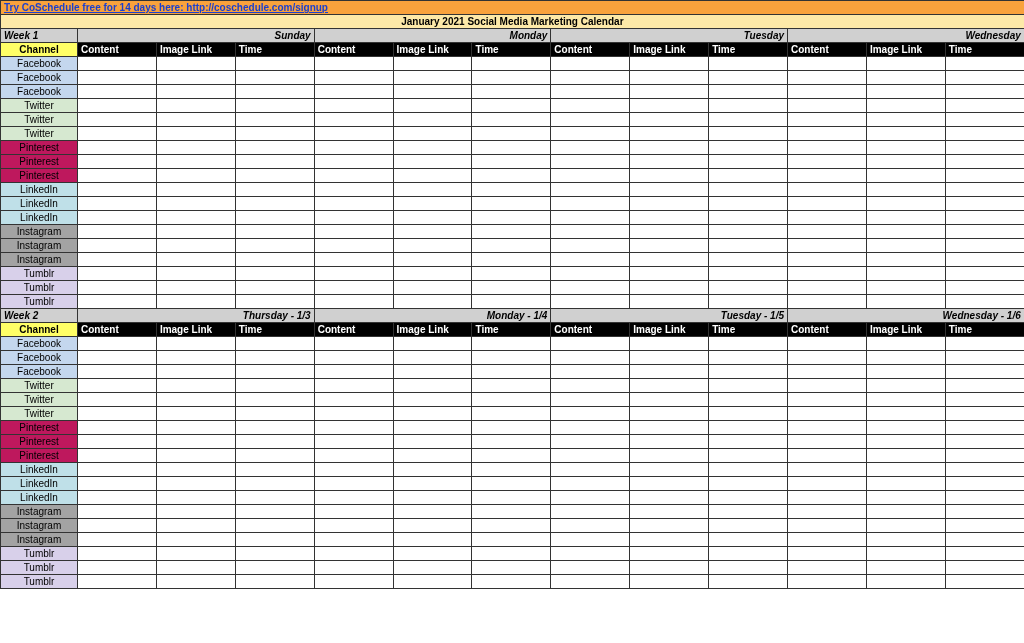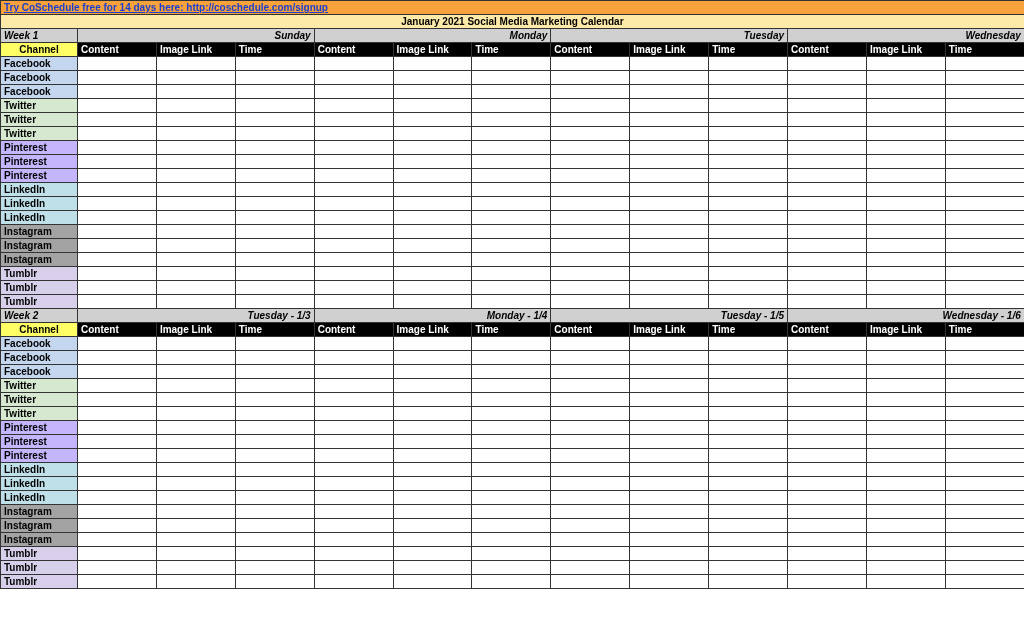--- a/index.html
+++ b/index.html
@@ -5,24 +5,24 @@
 html,body{margin:0;padding:0;font-family:Arial,Helvetica,sans-serif;font-size:10px;background:#fff;color:#000}
 .sheet{width:1024px;border-collapse:collapse;table-layout:fixed}
 .sheet td,.sheet th{border:1px solid #333;padding:1px 3px;height:13px;overflow:hidden;white-space:nowrap;text-overflow:clip;box-sizing:border-box}
 .banner{background:#f9a23c;color:#1a3fcf;font-weight:bold;text-decoration:underline;text-align:left;padding:2px 4px}
 .banner a{color:#1a3fcf;text-decoration:underline}
 .title{background:#fde9a8;font-weight:bold;text-align:center;padding-right:6px;height:16px}
 .week{background:#d0d0d0;font-style:italic;font-weight:bold;text-align:left}
 .day{background:#d0d0d0;font-style:italic;font-weight:bold;text-align:right}
 .ch-head{background:#ffff66;font-weight:bold;text-align:center}
 .blk{background:#000;color:#fff;font-weight:bold;text-align:left}
-.ch{font-weight:bold;text-align:left}
+.ch{font-weight:normal;text-align:center}
 .facebook{background:#c4d7ee}
 .twitter{background:#d6e8d0}
-.pinterest{background:#c4b5fd}
+.pinterest{background:#be185d}
 .linkedin{background:#bfe0e8}
 .instagram{background:#a3a3a3}
 .tumblr{background:#d8d0ea}
 .tall{height:70px}
 col.chan{width:77px}
 col.cell{width:78.9px}
 </style>
 </head>
 <body>
 
@@ -336,21 +336,21 @@
         <td></td>
         <td></td>
         <td></td>
         <td></td>
         <td></td>
         <td></td>
         <td></td>
       </tr>
       <tr>
         <td class="week">Week 2</td>
-        <td class="day" colspan="3">Tuesday - 1/3</td>
+        <td class="day" colspan="3">Thursday - 1/3</td>
         <td class="day" colspan="3">Monday - 1/4</td>
         <td class="day" colspan="3">Tuesday - 1/5</td>
         <td class="day" colspan="3">Wednesday - 1/6</td>
       </tr>
       <tr>
         <td class="ch-head">Channel</td>
         <td class="blk">Content</td>
         <td class="blk">Image Link</td>
         <td class="blk">Time</td>
         <td class="blk">Content</td>

